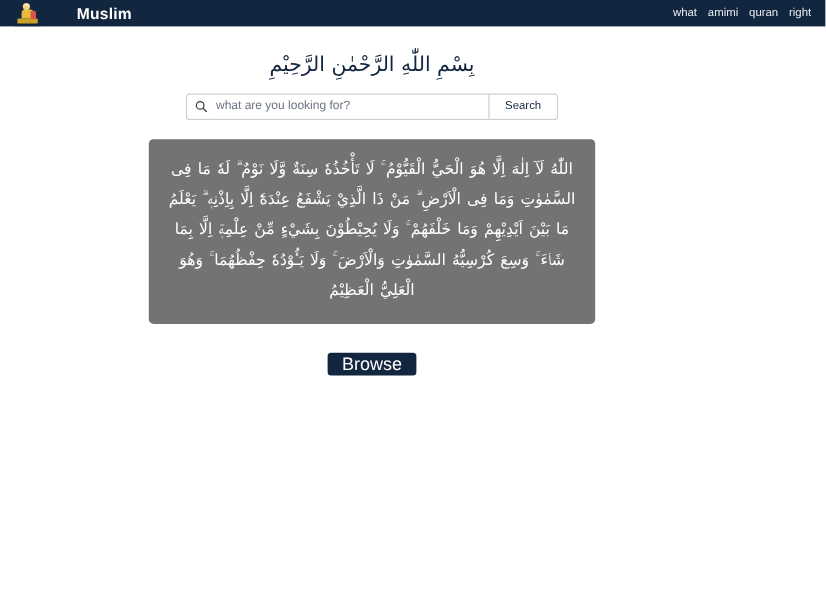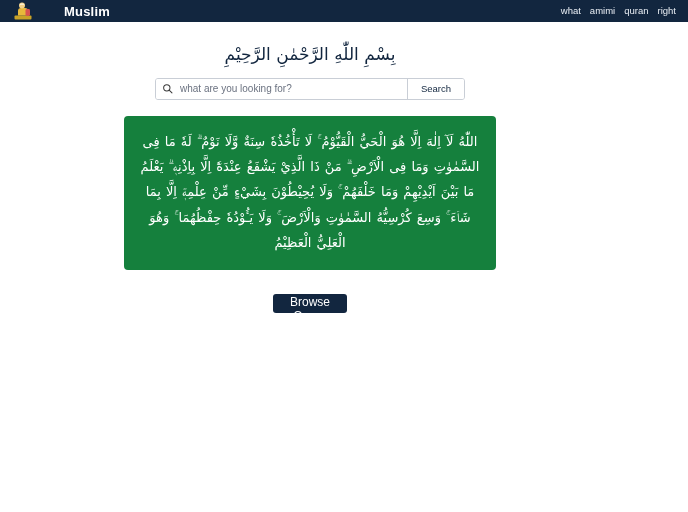--- a/index.html
+++ b/index.html
@@ -107,21 +107,21 @@
     font-size: 9.5px;
     padding: 0 13px;
     cursor: pointer;
     font-family: "Liberation Sans", sans-serif;
   }
 
   
   .ayah-card {
     width: 372px;
     margin: 16px auto 0 auto;
-    background: #15803d;
+    background: #737373;
     border-radius: 4px;
     padding: 13px 14px 15px 14px;
   }
   .ayah-text {
     color: #ffffff;
     direction: rtl;
     text-align: center;
     font-family: "DejaVu Sans", "Liberation Sans", sans-serif;
     font-size: 13px;
     line-height: 1.95;
@@ -134,21 +134,21 @@
     justify-content: center;
     margin-top: 24px;
   }
   .browse-button {
     background: #12263f;
     color: #ffffff;
     border: none;
     border-radius: 3px;
     width: 74px;
     height: 19px;
-    font-size: 12px;
+    font-size: 15px;
     cursor: pointer;
     font-family: "Liberation Sans", sans-serif;
   }
 
   
   .footer {
     margin-top: 34px;
     text-align: center;
     color: #12263f;
     font-size: 7.5px;

